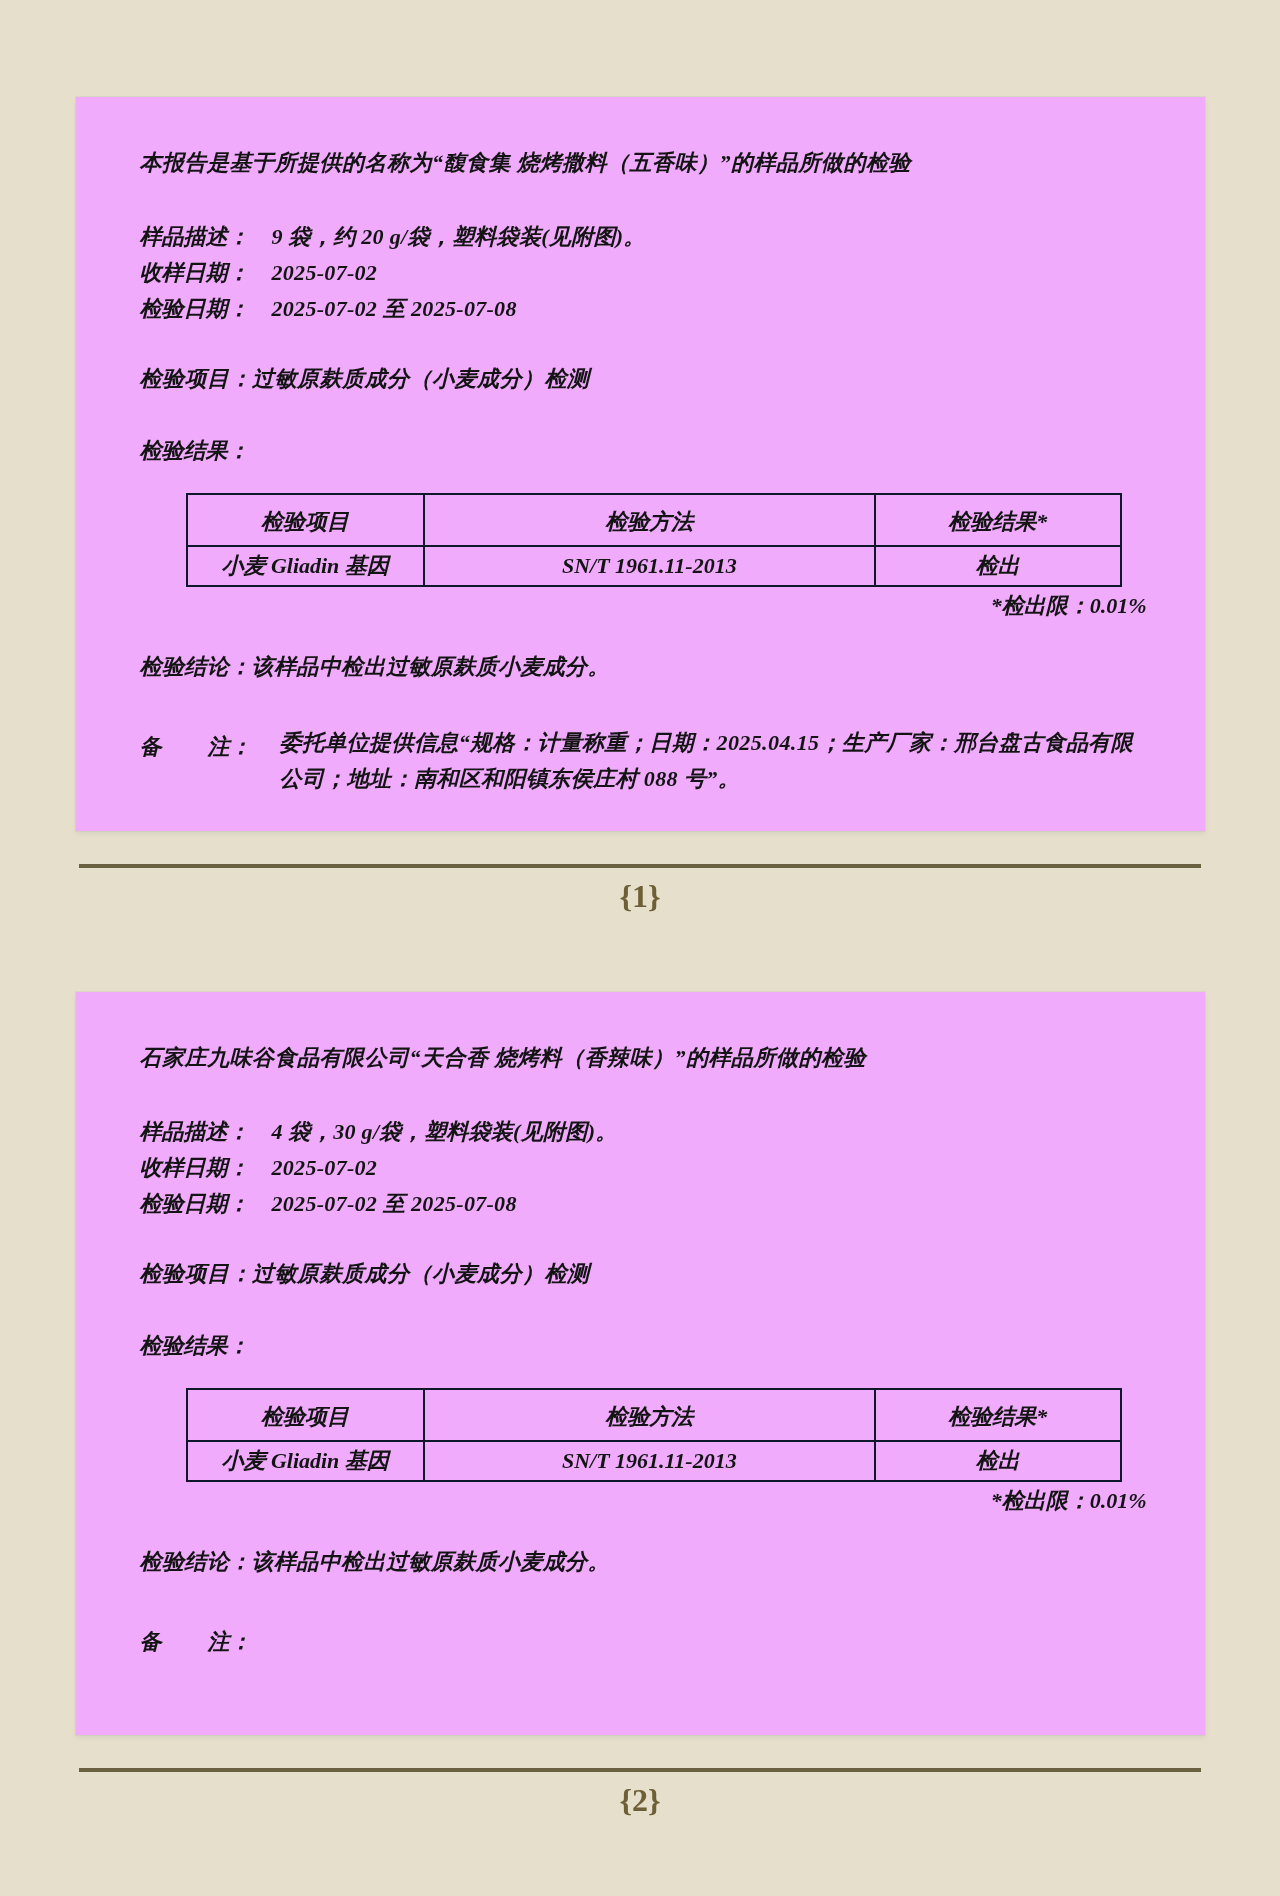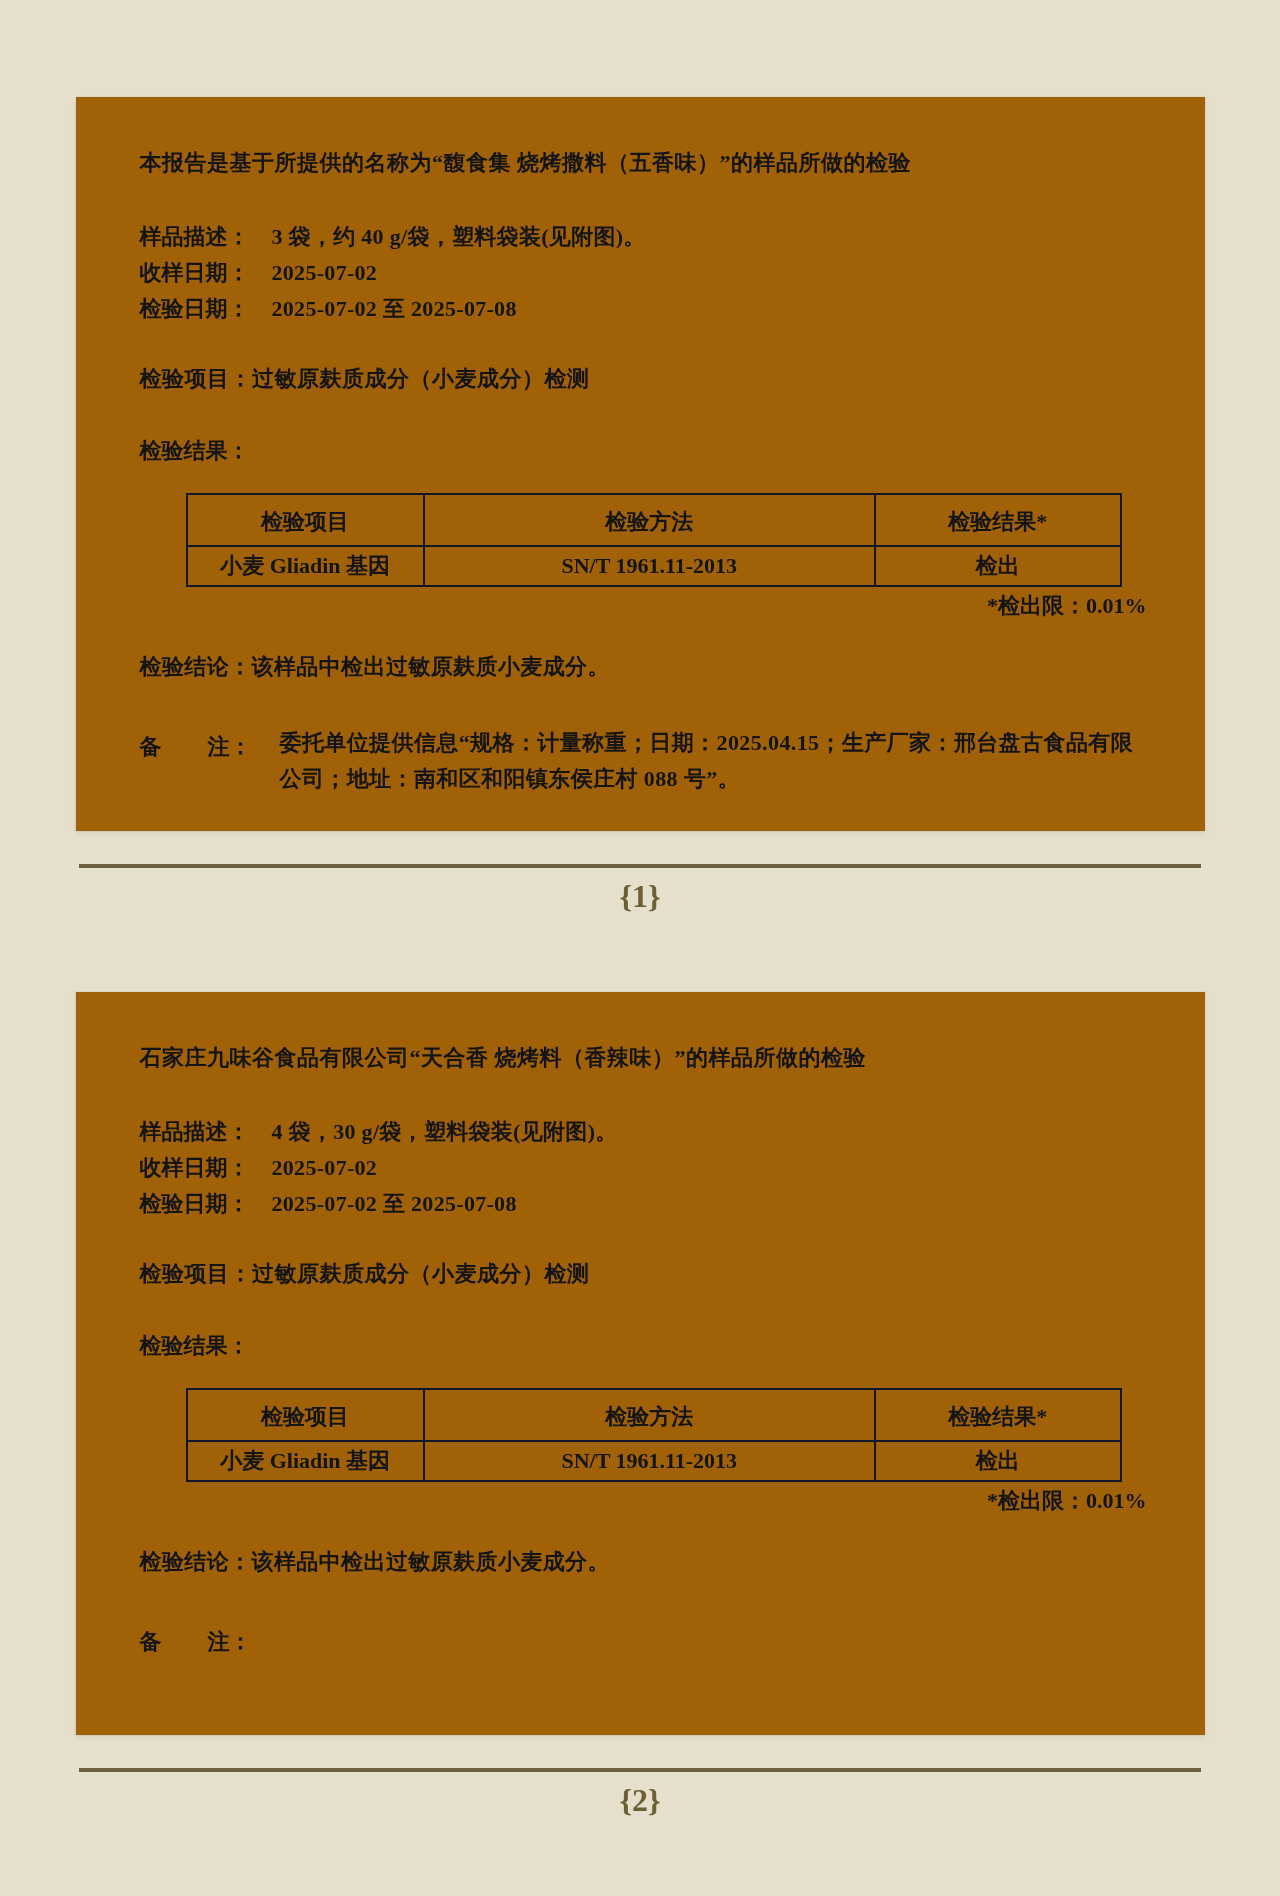--- a/index.html
+++ b/index.html
@@ -9,26 +9,27 @@
   }
   body {
     height: 1896px;
     overflow: hidden;
     background: #e5dfcc;
   }
   .canvas { width: 1280px; padding-top: 97px; }
   .page {
     width: 1129px;
     margin: 0 auto;
-    background: #a16207;
+    background: #f0abfc;
     color: #141414;
     font-weight: 700;
     font-size: 22px;
     padding: 50px 58px 34px 64px;
     box-shadow: 0 0 0 1px rgba(0,0,0,0.035), 0 3px 6px rgba(0,0,0,0.06);
+    font-style: italic;
   }
   .page-1 { min-height: 728px; }
   .page-2 { min-height: 743px; }
   .intro-line { line-height: 32px; margin-bottom: 40px; letter-spacing: 0.5px; }
   .field-row { display: flex; line-height: 36px; }
   .field-label { width: 112px; margin-right: 20px; white-space: nowrap; }
   .field-value { white-space: nowrap; letter-spacing: 0.3px; }
   .test-item-line { margin-top: 36px; line-height: 32px; letter-spacing: 0.5px; }
   .results-label { margin-top: 40px; line-height: 32px; }
   .results-table {
@@ -76,21 +77,21 @@
 <body>
 
 <div class="canvas">
 
   <section class="page page-1">
     <p class="intro-line">本报告是基于所提供的名称为“馥食集 烧烤撒料（五香味）”的样品所做的检验</p>
 
     <div class="fields-block">
       <div class="field-row">
         <span class="field-label">样品描述：</span>
-        <span class="field-value">3 袋，约 40 g/袋，塑料袋装(见附图)。</span>
+        <span class="field-value">9 袋，约 20 g/袋，塑料袋装(见附图)。</span>
       </div>
       <div class="field-row">
         <span class="field-label">收样日期：</span>
         <span class="field-value">2025-07-02</span>
       </div>
       <div class="field-row">
         <span class="field-label">检验日期：</span>
         <span class="field-value">2025-07-02 至 2025-07-08</span>
       </div>
     </div>

